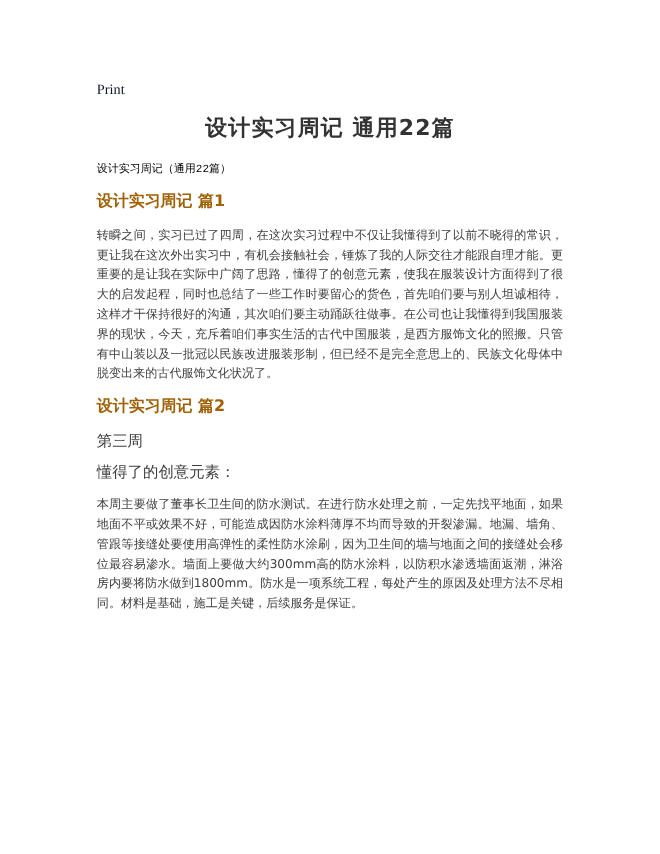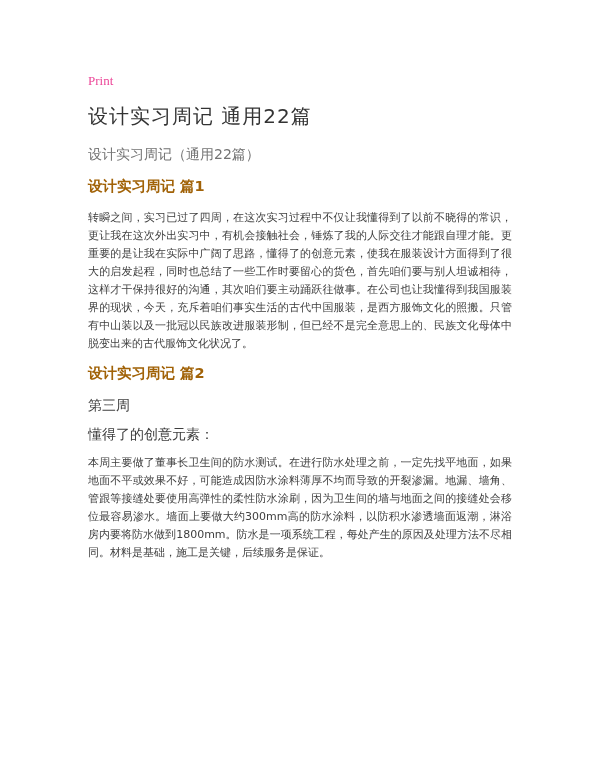--- a/index.html
+++ b/index.html
@@ -18,38 +18,39 @@
     box-sizing: border-box;
     width: 600px;
     min-height: 776px;
     padding: 70px 88px 40px 88px;
     background: #ffffff;
   }
   .print-link {
     display: inline-block;
     font-family: "Liberation Serif", "DejaVu Serif", serif;
     font-size: 13px;
-    color: #ec4899;
+    color: #0f172a;
     text-decoration: none;
     cursor: pointer;
     margin: 0 0 14px 0;
   }
   .doc-title {
     font-size: 20px;
-    font-weight: normal;
-    text-align: left;
+    font-weight: bold;
+    text-align: center;
     color: #333333;
     margin: 0 0 16px 0;
     letter-spacing: 1px;
   }
   .doc-subtitle {
-    font-size: 14px;
+    font-size: 10px;
     font-weight: normal;
     margin: 0 0 13px 0;
-    color: #737373;
+    color: #000000;
+    font-family: Liberation Mono, monospace;
   }
   .section-heading {
     font-size: 14.5px;
     font-weight: bold;
     color: #a16207;
     margin: 0 0 13px 0;
   }
   .body-para {
     font-size: 11px;
     line-height: 18px;

